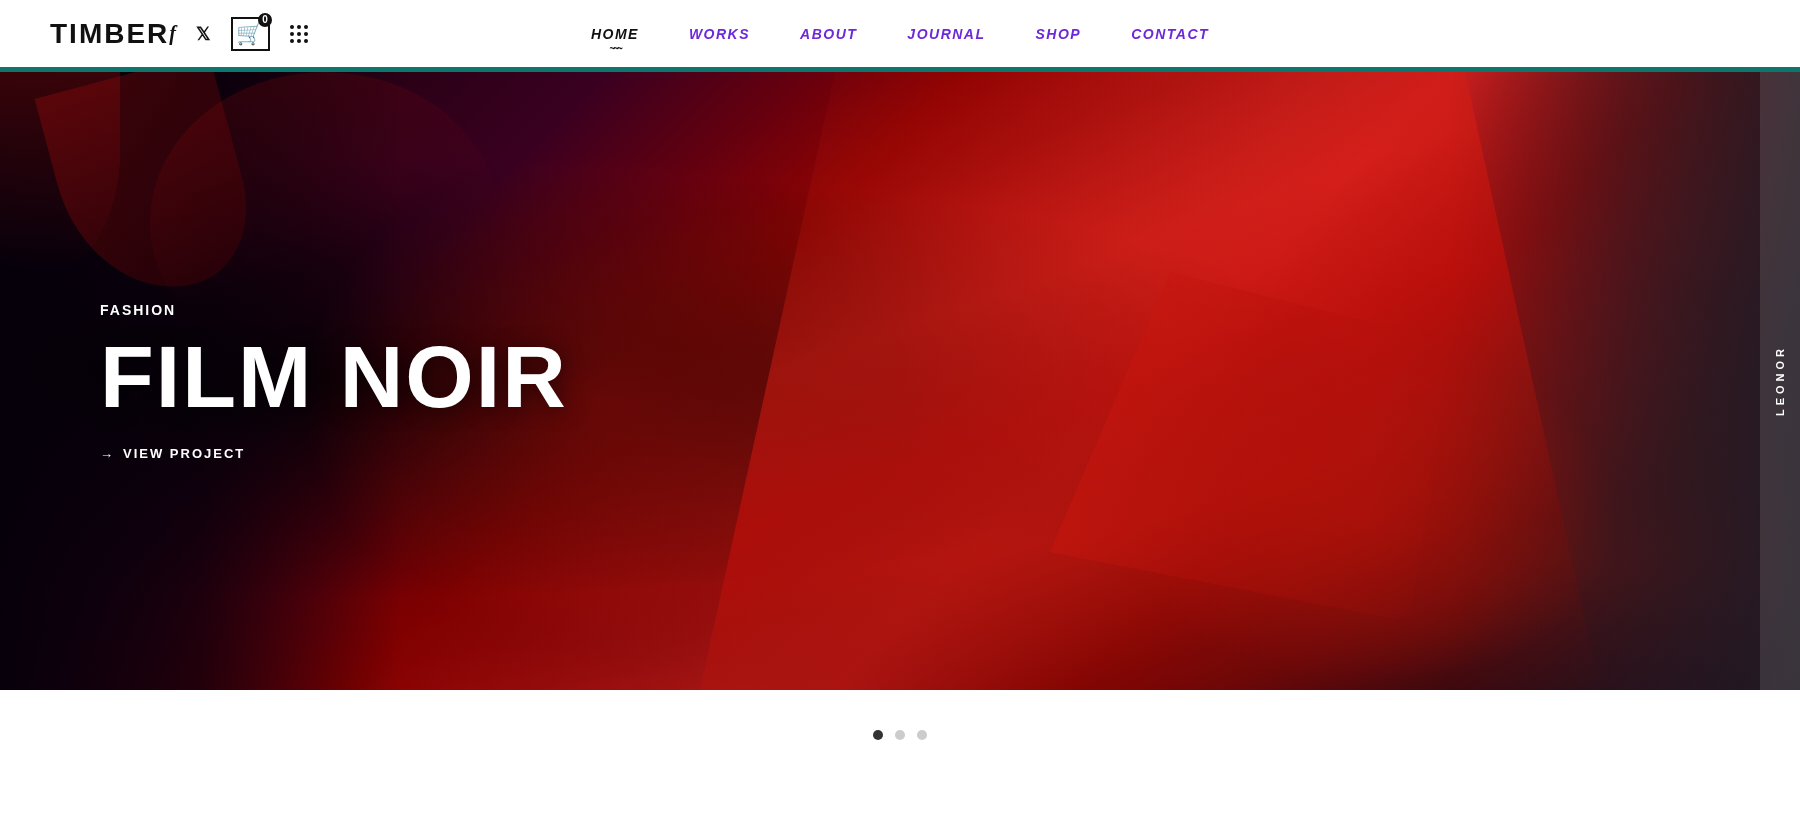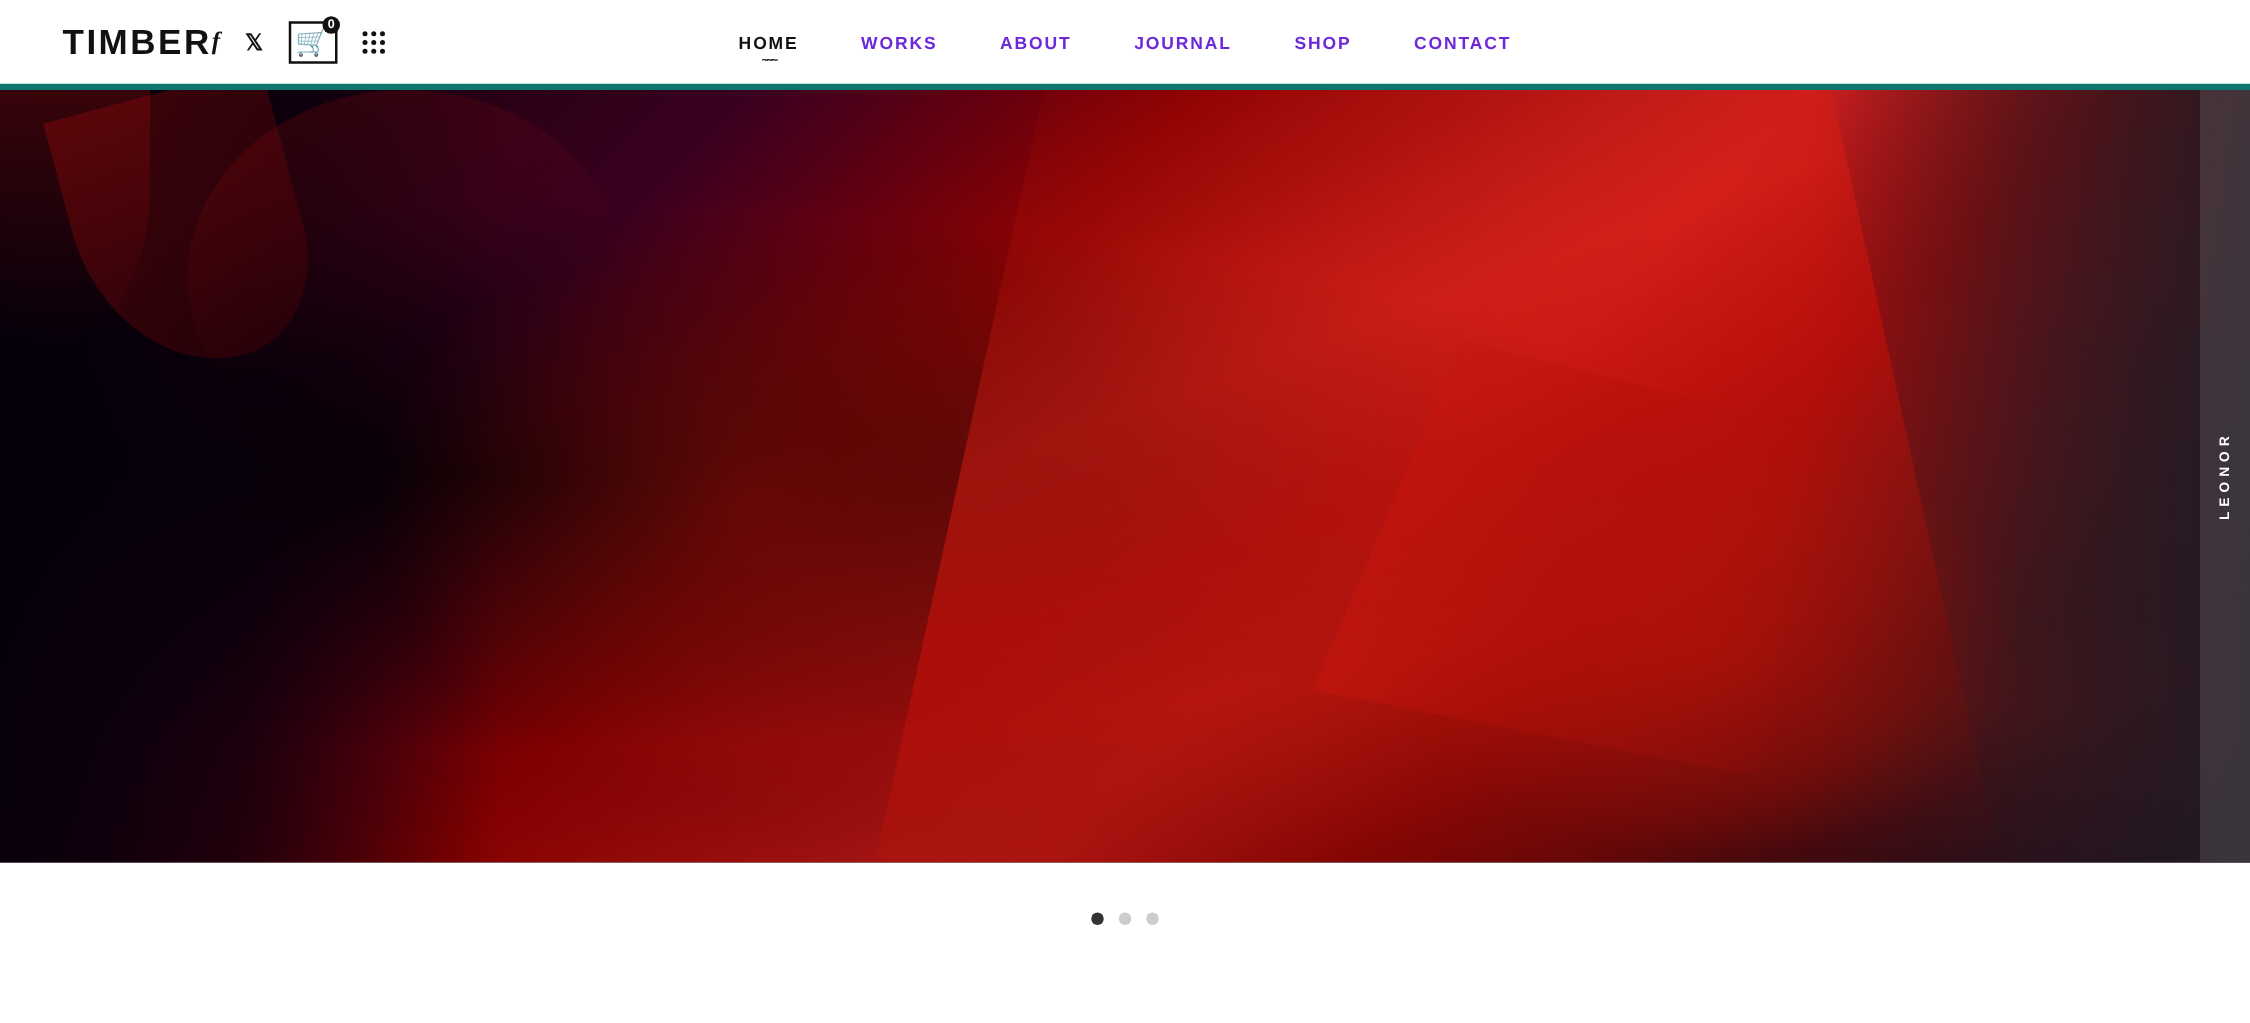--- a/index.html
+++ b/index.html
@@ -37,20 +37,21 @@
       text-transform: uppercase;
     }
 
     .nav {
       display: flex;
       align-items: center;
       gap: 50px;
       position: absolute;
       left: 50%;
       transform: translateX(-50%);
+      font-style: italic;
     }
 
     .nav-item {
       font-size: 14px;
       font-weight: 600;
       letter-spacing: 1.5px;
       color: #6d28d9;
       text-transform: uppercase;
       cursor: pointer;
       position: relative;
@@ -377,19 +378,27 @@
     background: radial-gradient(ellipse at center, rgba(190,20,10,0.45) 0%, transparent 70%);"></div>
 
   <div style="position:absolute; left:0; top:0; width:120px; height:200px;
     background: linear-gradient(180deg, rgba(150,10,10,0.35) 0%, transparent 100%);
     border-radius:0 0 60% 0;"></div>
 
   <div class="side-label">
     <span class="side-label-text">LEONOR</span>
   </div>
 
+  <div class="hero-content">
+    <div class="hero-category">FASHION</div>
+    <h1 class="hero-title">FILM NOIR</h1>
+    <div class="hero-link">
+      <span>→</span>
+      <span>VIEW PROJECT</span>
+    </div>
+  </div>
 </section>
 
 <div class="slider-dots">
   <div class="dot active"></div>
   <div class="dot inactive"></div>
   <div class="dot inactive"></div>
 </div>
 
 </body></html>

